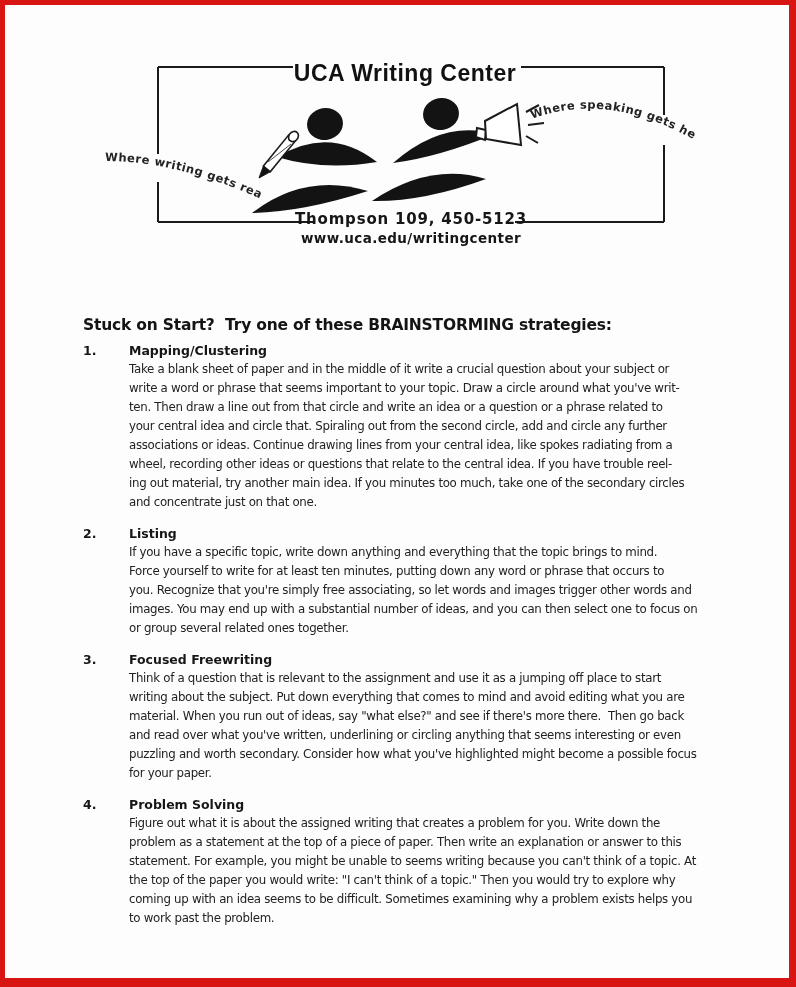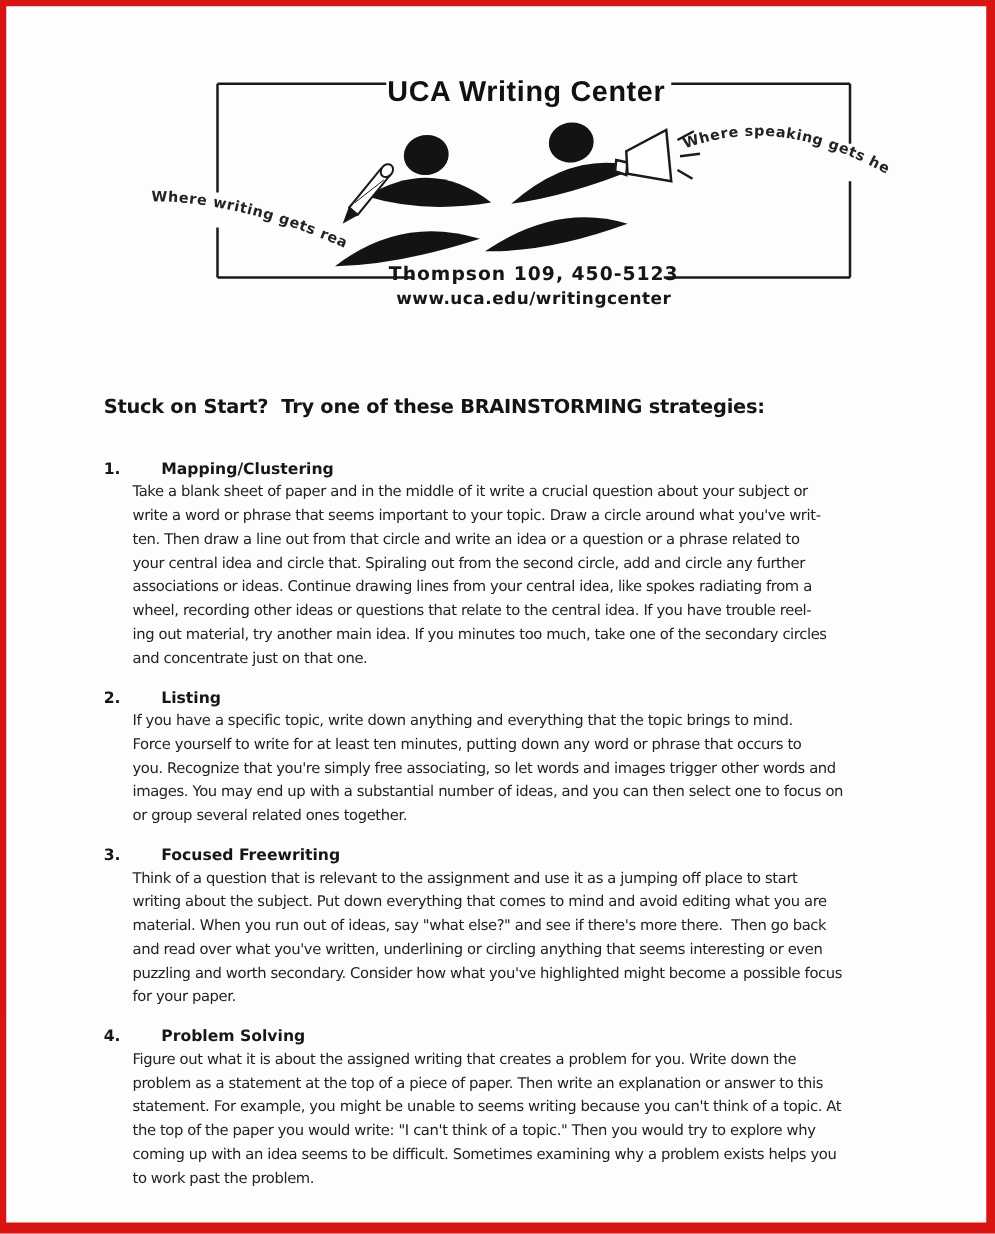--- a/index.html
+++ b/index.html
@@ -2,32 +2,32 @@
 <html><head>
 <meta charset="utf-8">
 <style>
   html,body{margin:0;padding:0;background:#fff;}
   .page{
     position:relative;width:796px;height:987px;box-sizing:border-box;
     background:#fdfdfd;
     border-style:solid;border-color:#d81512;border-width:5px 7px 9px 5px;
     font-family:"DejaVu Sans",sans-serif;color:#1b1b1b;overflow:hidden;
   }
-  .header{position:relative;height:255px;margin-left:16px;}
+  .header{position:relative;height:255px;}
   .header svg{position:absolute;left:0;top:0;}
   .content{padding:0 30px 0 78px;}
   h1.heading{
     font-family:"DejaVu Sans",sans-serif;font-size:15.5px;font-weight:bold;
-    margin:55px 0 30px 0;line-height:20px;white-space:pre-wrap;color:#141414;
+    margin:55px 0 6px 0;line-height:20px;white-space:pre-wrap;color:#141414;
     letter-spacing:-0.2px;
   }
   .item{margin:0 0 12px 0;}
   .item-head{display:flex;font-size:12.5px;font-weight:bold;line-height:19px;color:#161616;}
   .num{width:46px;flex:0 0 46px;}
-  .item-body{margin-left:23px;}
+  .item-body{margin-left:46px;}
   .item-body .line{
     font-size:11.8px;line-height:19px;white-space:pre;letter-spacing:-0.3px;color:#222;
   }
   .logo-stroke{stroke:#1a1a1a;stroke-width:2;fill:none;}
   .logo-fill{fill:#131313;stroke:none;}
   .logo-outline{fill:#ffffff;stroke:#1a1a1a;stroke-width:2;}
   text.svg-title{font-family:"Liberation Sans",sans-serif;font-weight:bold;font-size:23px;fill:#111;letter-spacing:0.5px;}
   text.svg-addr{font-family:"DejaVu Sans",sans-serif;font-weight:bold;font-size:15px;fill:#161616;letter-spacing:0.8px;}
   text.svg-web{font-family:"DejaVu Sans",sans-serif;font-weight:bold;font-size:13.5px;fill:#161616;letter-spacing:0.4px;}
   text.svg-curve{font-family:"DejaVu Sans",sans-serif;font-weight:bold;font-size:11.5px;fill:#232323;letter-spacing:0.5px;}

